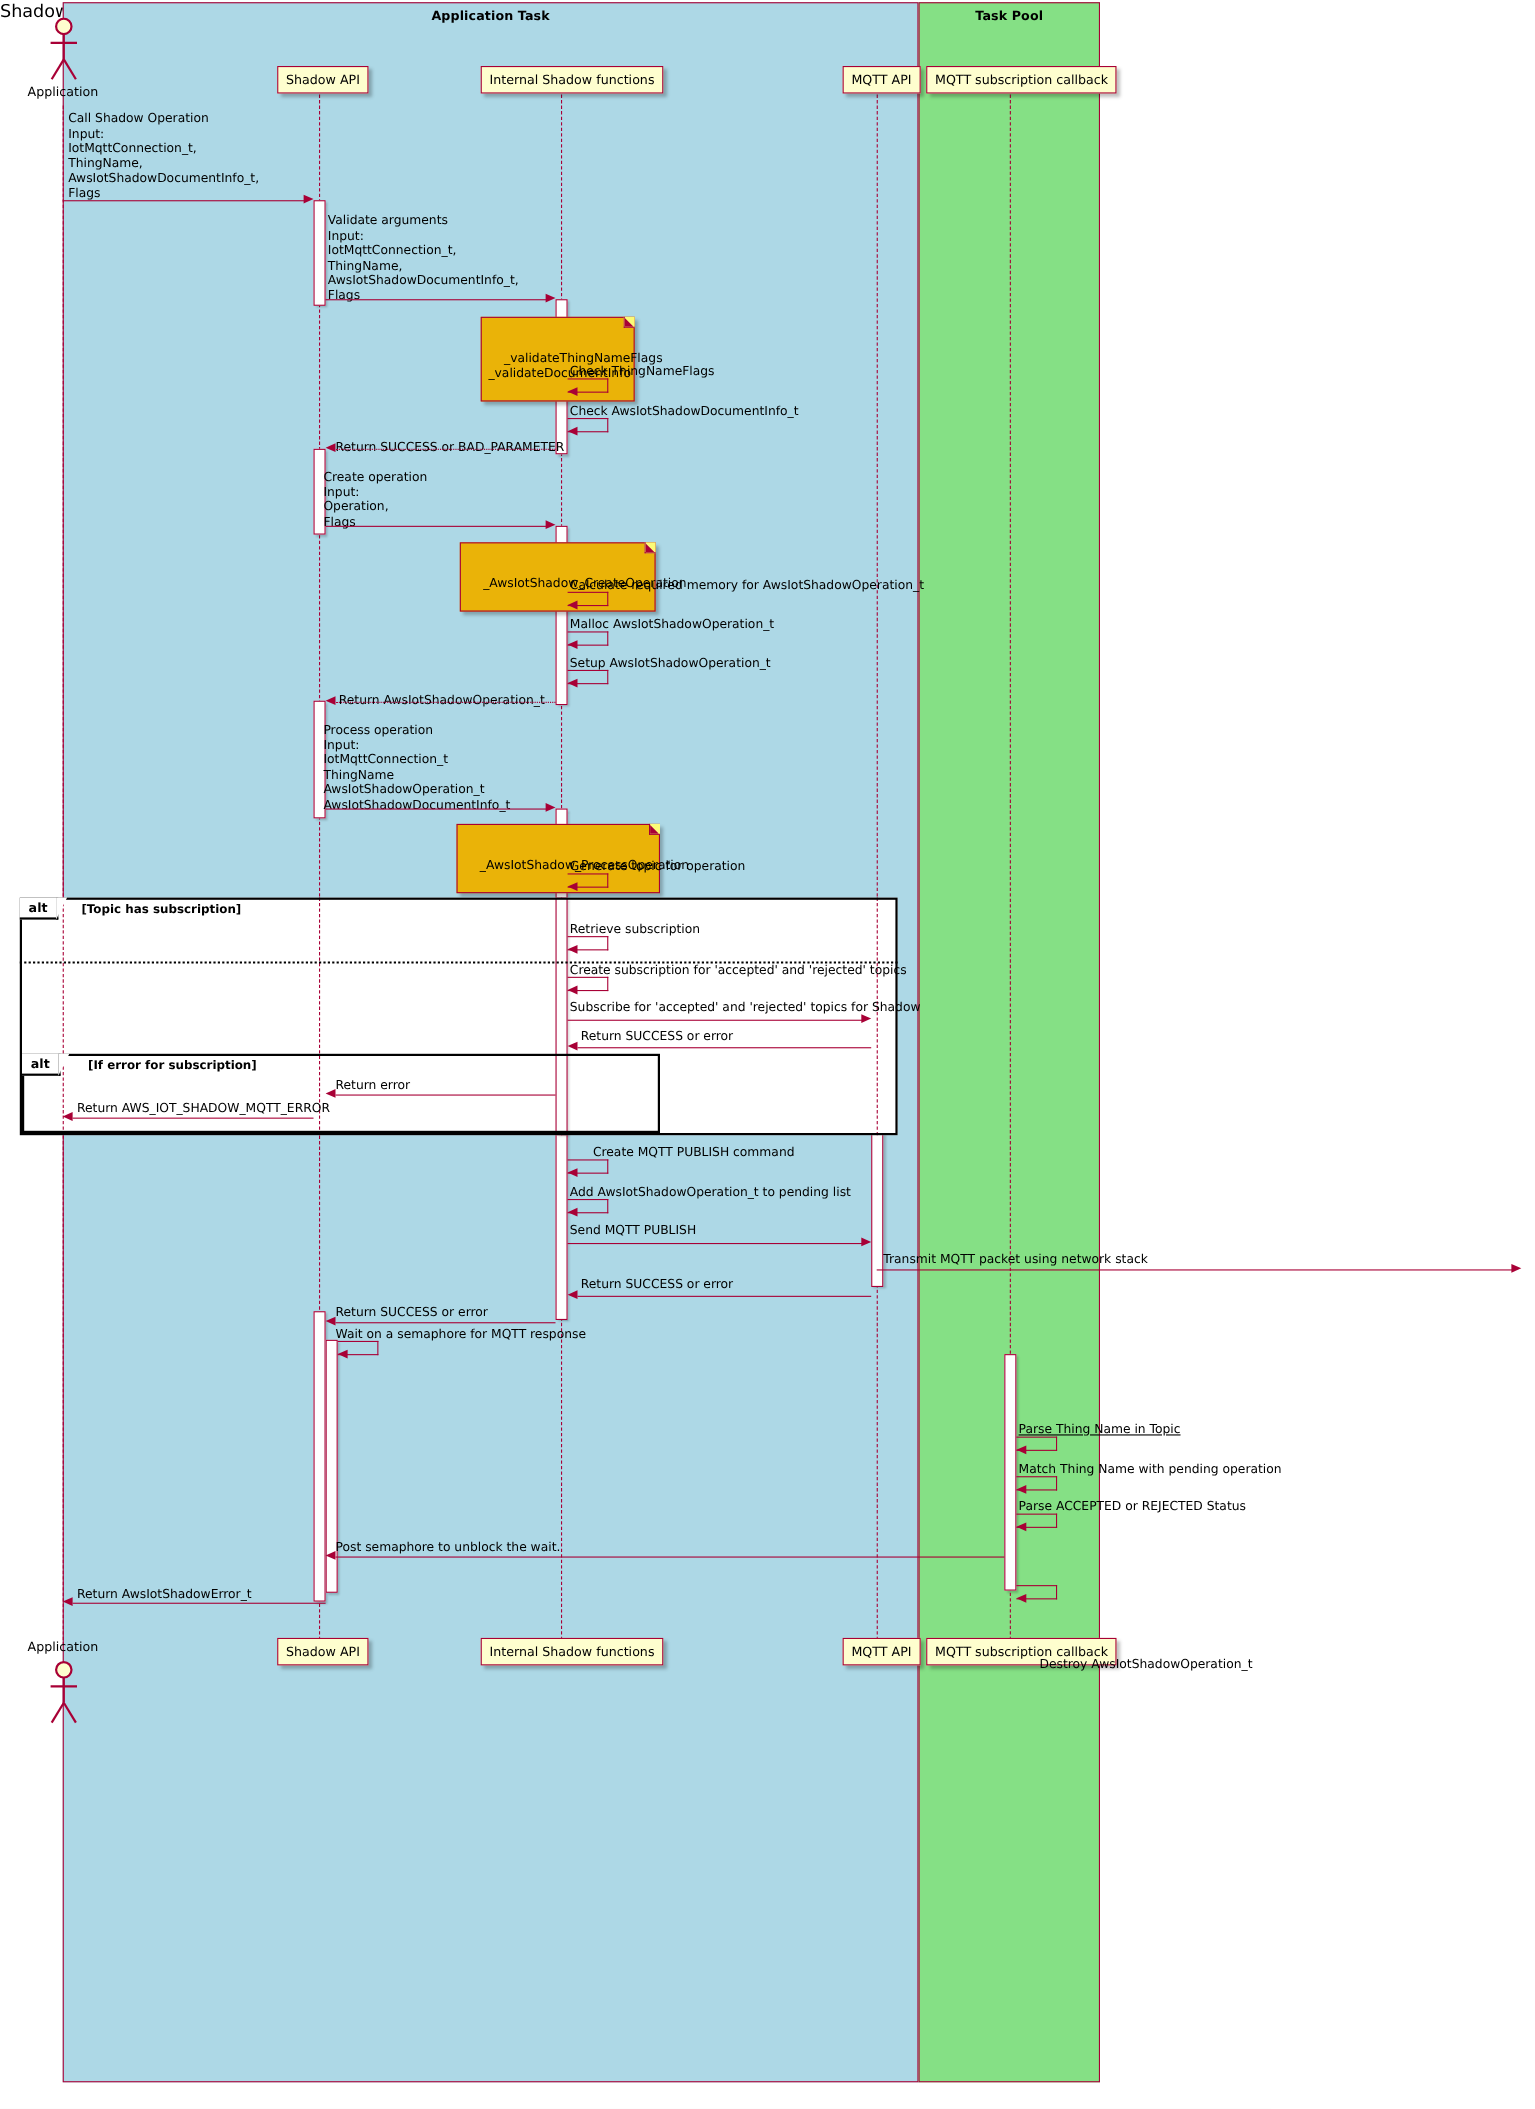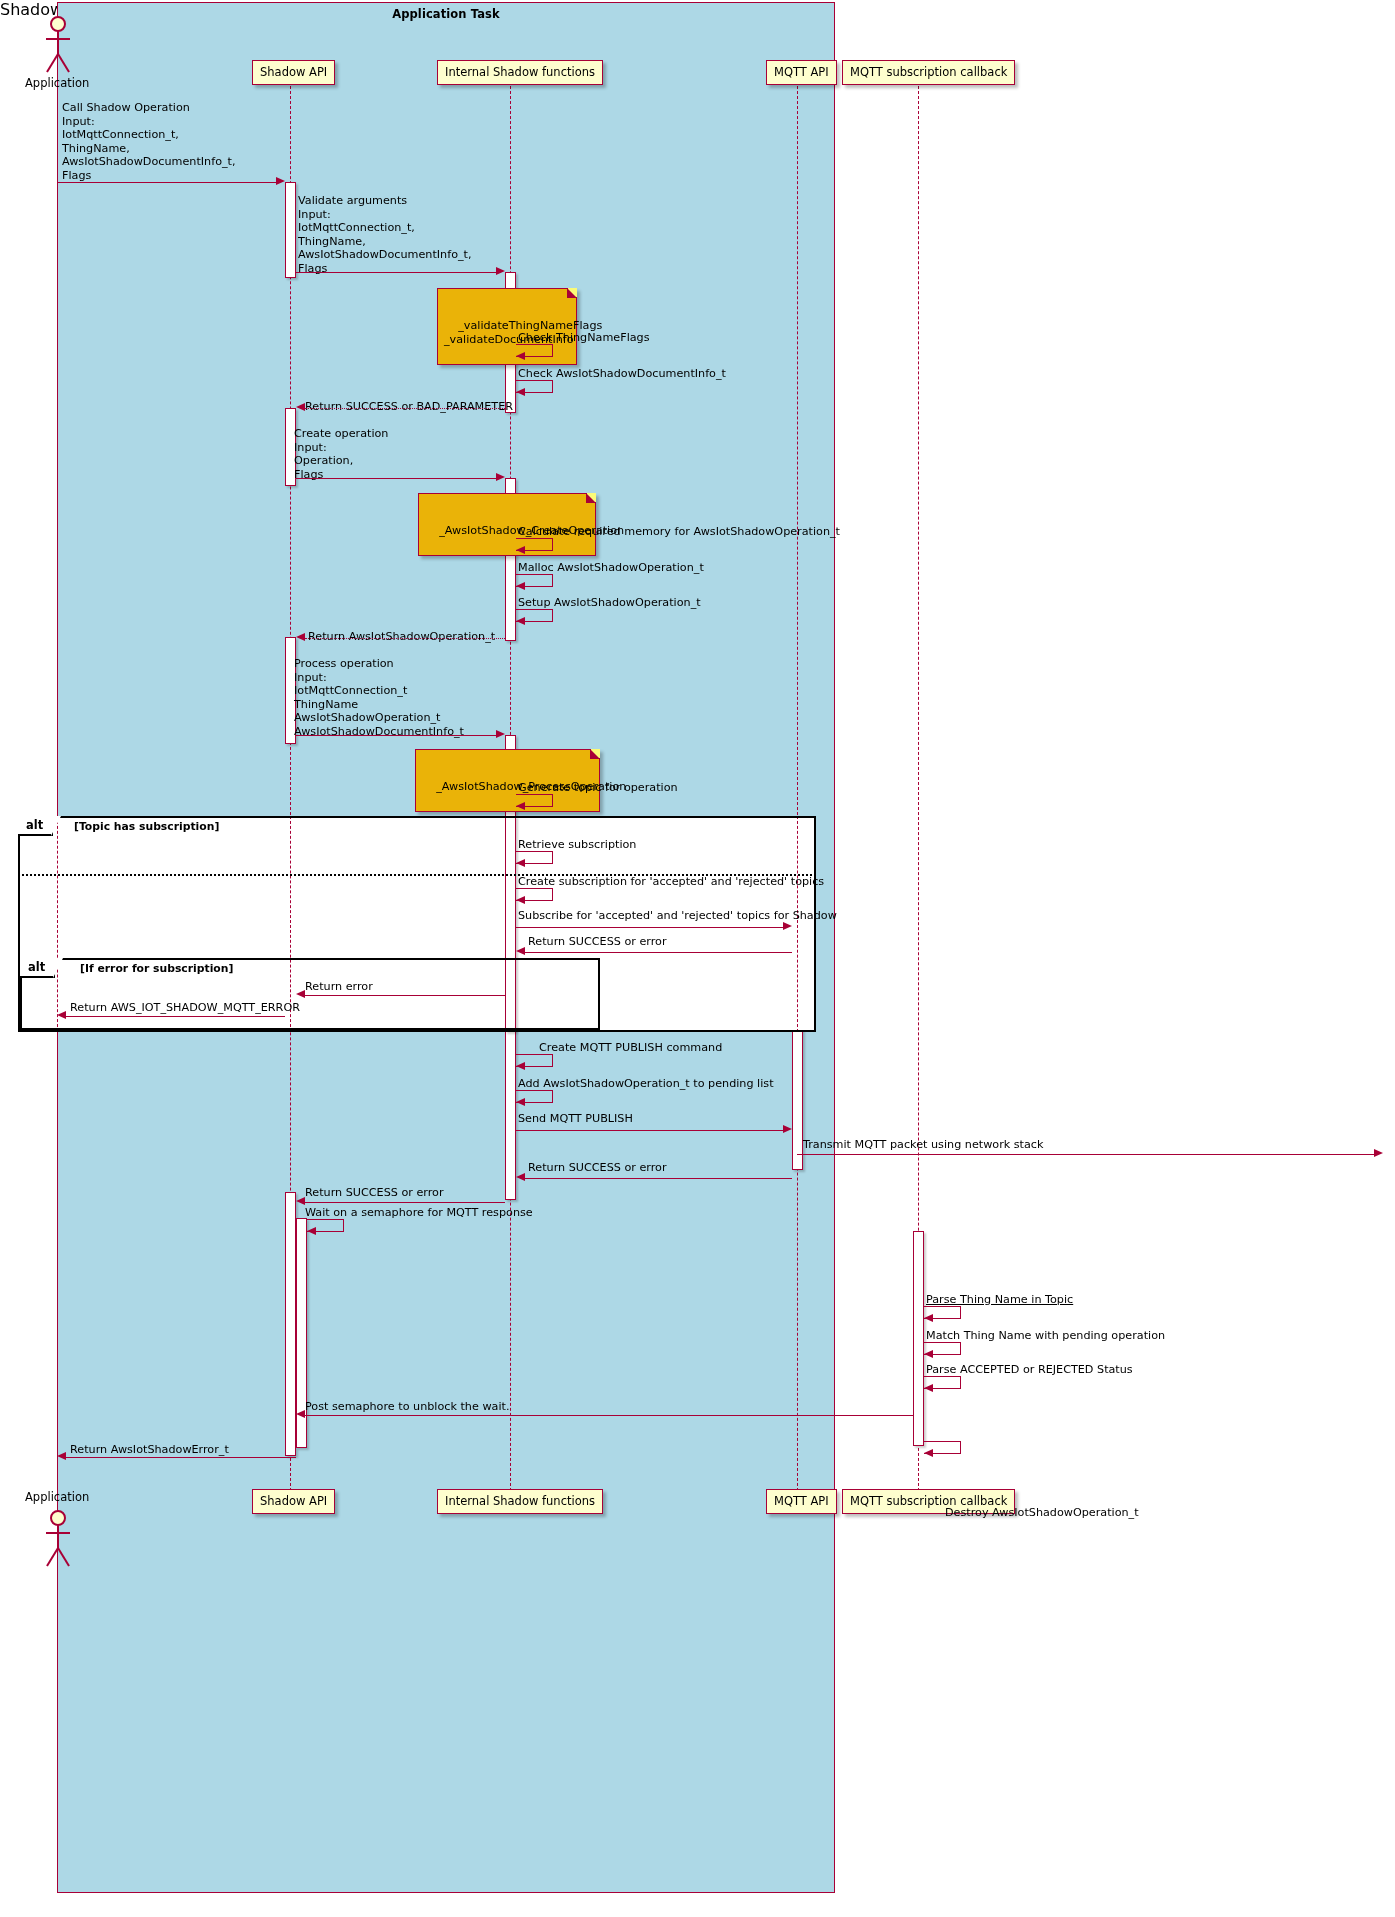--- a/index.html
+++ b/index.html
@@ -42,20 +42,23 @@
 </style>
 </head>
 <body>
 
 <div id="diagram">
 
   
   <div class="box-area group-app">
     <div class="group-title">Application Task</div>
   </div>
+  <div class="box-area group-pool">
+    <div class="group-title">Task Pool</div>
+  </div>
 
   
   <div class="lifeline" style="left:57px;top:96px;height:1400px;"></div>
   <div class="lifeline" style="left:290px;top:86px;height:1405px;"></div>
   <div class="lifeline" style="left:510px;top:86px;height:1405px;"></div>
   <div class="lifeline" style="left:797px;top:86px;height:1405px;"></div>
   <div class="lifeline" style="left:918px;top:86px;height:1405px;"></div>
 
   
   <div class="actor-wrap" style="left:42px;top:16px;">

